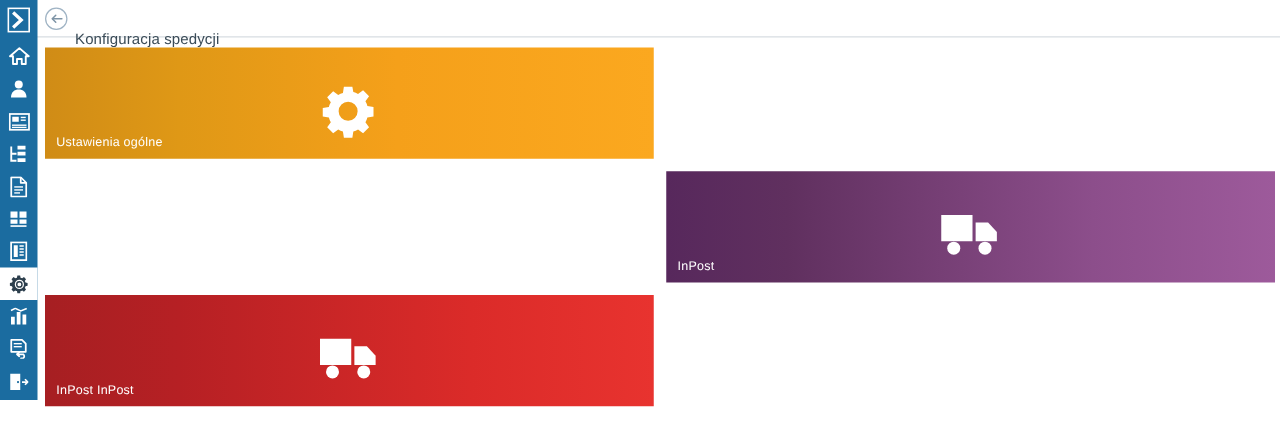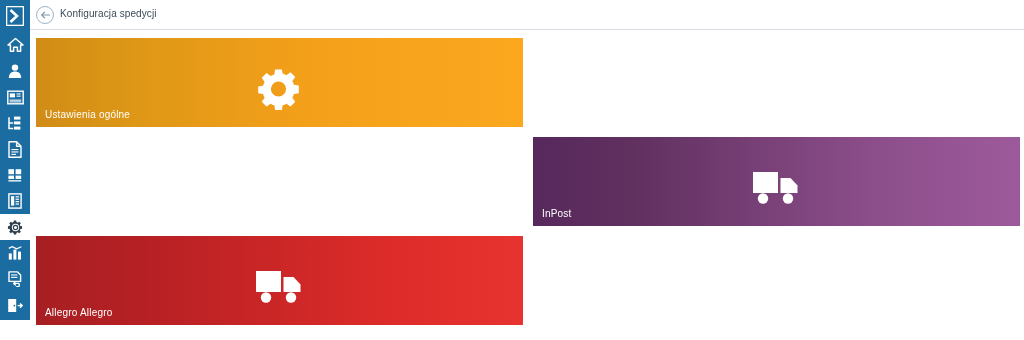--- a/index.html
+++ b/index.html
@@ -47,22 +47,22 @@
     border: 1.4px solid #9fb3c4;
     display: flex;
     align-items: center;
     justify-content: center;
     cursor: pointer;
   }
   .back-btn svg { display: block; }
 
   .breadcrumb-title {
     position: absolute;
-    left: 60px; top: 8px;
-    font-size: 10px;
+    left: 60px; top: 24px;
+    font-size: 12px;
     color: #3a4b57;
     letter-spacing: .1px;
     white-space: nowrap;
     text-align: right;
   }
 
   
   .sidebar {
     position: absolute;
     left: 0; top: 32px;
@@ -319,18 +319,18 @@
 
     <div class="tile r2c0 grad-red">
       <div class="tile-icon">
         <svg width="50" height="38" viewBox="0 0 50 38">
           <rect x="1" y="3" width="25" height="21" fill="#ffffff"></rect>
           <path d="M28.5 9 H38.5 L45.5 16.5 V24 H28.5 Z" fill="#ffffff"></path>
           <circle cx="11" cy="29.5" r="5.2" fill="#ffffff"></circle>
           <circle cx="36" cy="29.5" r="5.2" fill="#ffffff"></circle>
         </svg>
       </div>
-      <div class="tile-label">Allegro Allegro</div>
+      <div class="tile-label">InPost InPost</div>
     </div>
 
   </div>
 
 </div>
 
 </body></html>

